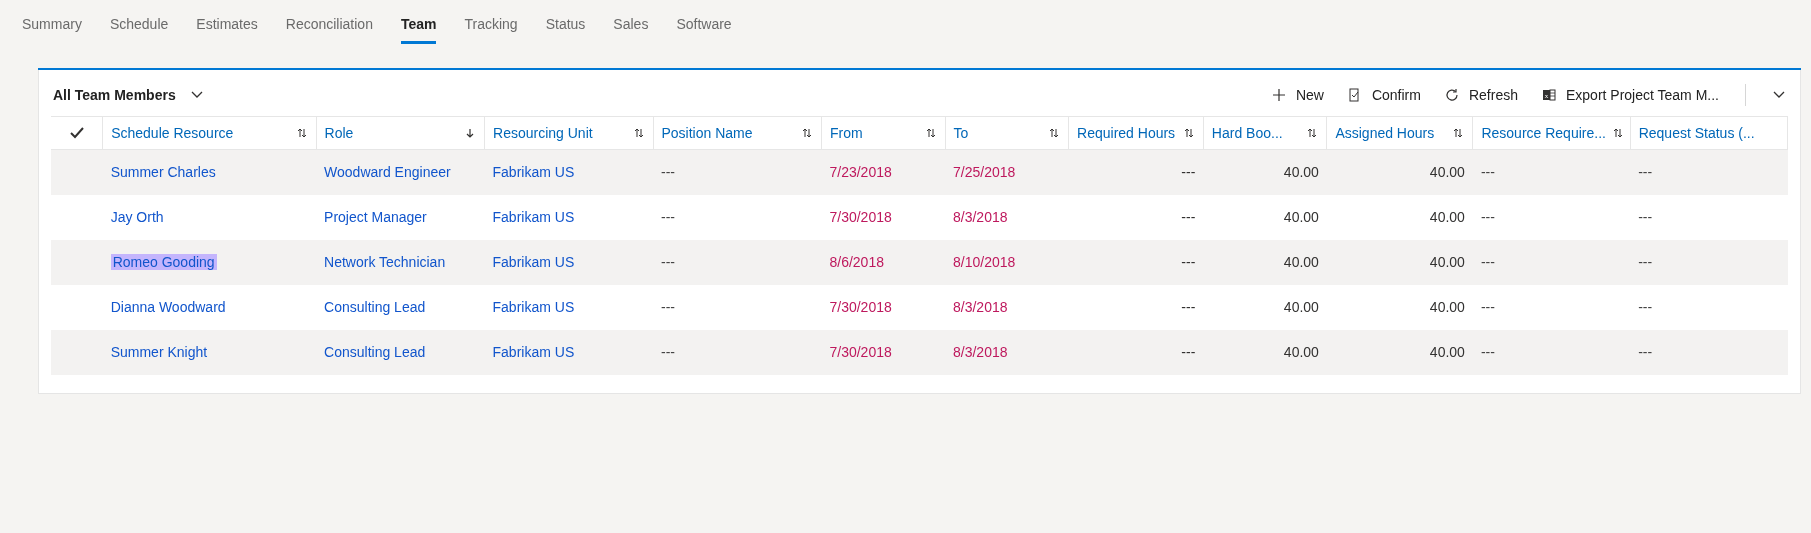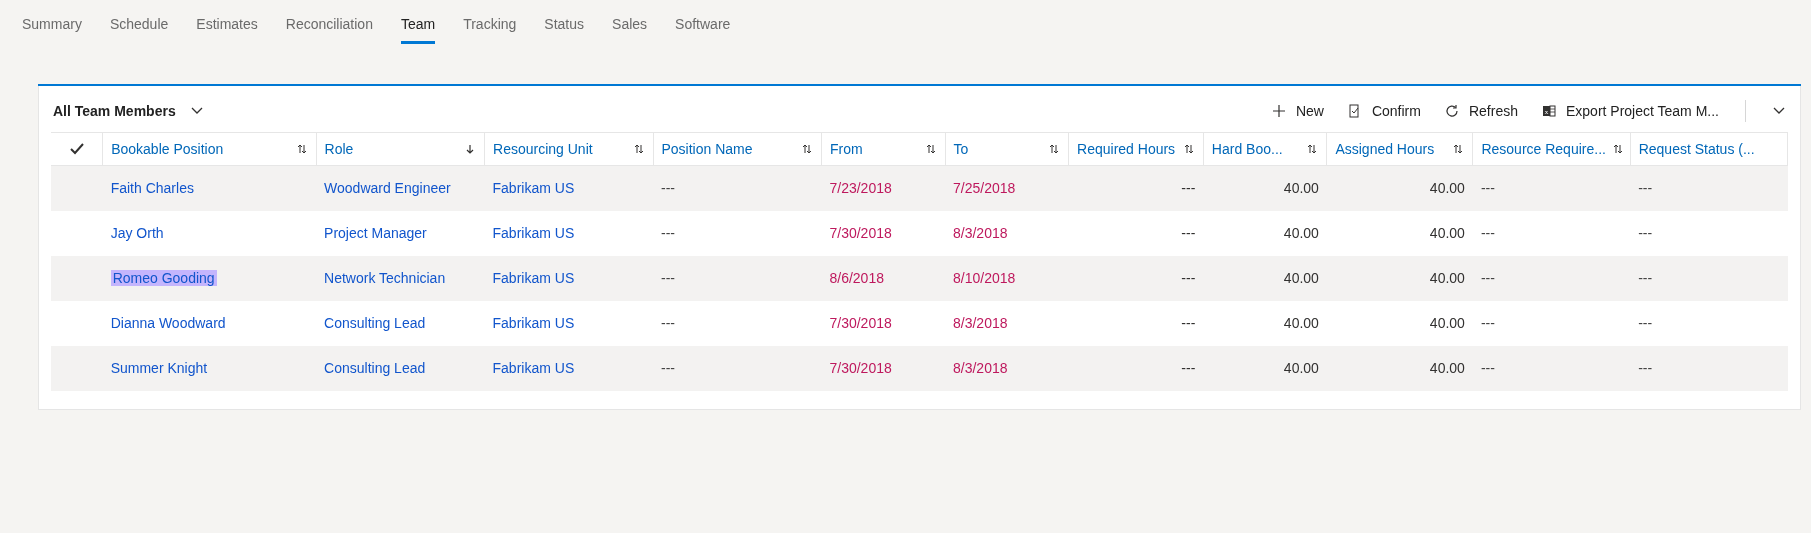--- a/index.html
+++ b/index.html
@@ -2,25 +2,25 @@
 <html><head>
 <meta charset="utf-8">
 <style>
   * { box-sizing: border-box; }
   html, body { margin:0; padding:0; font-family: "Segoe UI", Arial, sans-serif; font-size:14px; color:#333; background:#f5f4f2; }
   .page { width:1811px; margin:0 auto; background:#f5f4f2; }
 
   
   .tabs { display:flex; gap:28px; padding:12px 22px 0 22px; background:#f5f4f2; }
   .tab { color:#6a6a6a; padding:4px 0 12px 0; cursor:pointer; position:relative; }
-  .tab.active { color:#222; font-weight:400; }
+  .tab.active { color:#222; font-weight:700; }
   .tab.active::after { content:""; position:absolute; left:0; right:0; bottom:0; height:3px; background:#0078d4; }
 
   
-  .panel-wrap { margin:40px 10px 0 10px;padding-left:28px; }
+  .panel-wrap { margin:24px 10px 0 10px;padding-left:28px; }
   .accent-line { height:2px; background:#0078d4; }
   .panel { background:#ffffff; border:1px solid #e5e5e5; border-top:none; padding:0; }
 
   
   .view-header { display:flex; align-items:center; justify-content:space-between; padding:14px 14px 10px 14px; }
   .view-title { display:flex; align-items:center; gap:14px; font-weight:600; color:#222; padding-left:0px;}
   .chevron { width:14px; height:14px; display:inline-block; }
   .chevron svg { display:block; }
 
   .cmdbar { display:flex; gap:24px; }
@@ -151,21 +151,21 @@
               <th class="checkcol">
                 <span class="check-ic">
                   <svg width="16" height="16" viewBox="0 0 16 16">
                       <path d="M2 8 L6 12 L14 3" fill="none" stroke="#323130" stroke-width="2"></path>
                     </svg>
                 </span>
               </th>
 
             <th>
                   <div class="th-inner">
-                    <span>Bookable Position</span>
+                    <span>Schedule Resource</span>
                     <span class="sort-ic">
                       <svg width="12" height="12" viewBox="0 0 12 12">
                         <path d="M4 10 V2 M2 4 L4 2 L6 4" fill="none" stroke="#323130" stroke-width="1"></path>
                         <path d="M8 2 V10 M6 8 L8 10 L10 8" fill="none" stroke="#323130" stroke-width="1"></path>
                       </svg>
                     </span>
                   </div>
                 </th>
                 <th>
                   <div class="th-inner">
@@ -268,21 +268,21 @@
                 <th>
                   <div class="th-inner">
                     <span>Request Status (...</span>
                   </div>
                 </th>
               </tr>
           </thead>
           <tbody id="grid-body">
               <tr>
                 <td></td>
-                <td class="link"><span>Faith Charles</span></td>
+                <td class="link"><span>Summer Charles</span></td>
                 <td class="link"><span>Woodward Engineer</span></td>
                 <td class="link"><span>Fabrikam US</span></td>
                 <td class="dash"><span>---</span></td>
                 <td class="txt"><span>7/23/2018</span></td>
                 <td class="txt"><span>7/25/2018</span></td>
                 <td class="num dash"><span>---</span></td>
                 <td class="num"><span>40.00</span></td>
                 <td class="num"><span>40.00</span></td>
                 <td class="dash"><span>---</span></td>
                 <td class="dash"><span>---</span></td>

